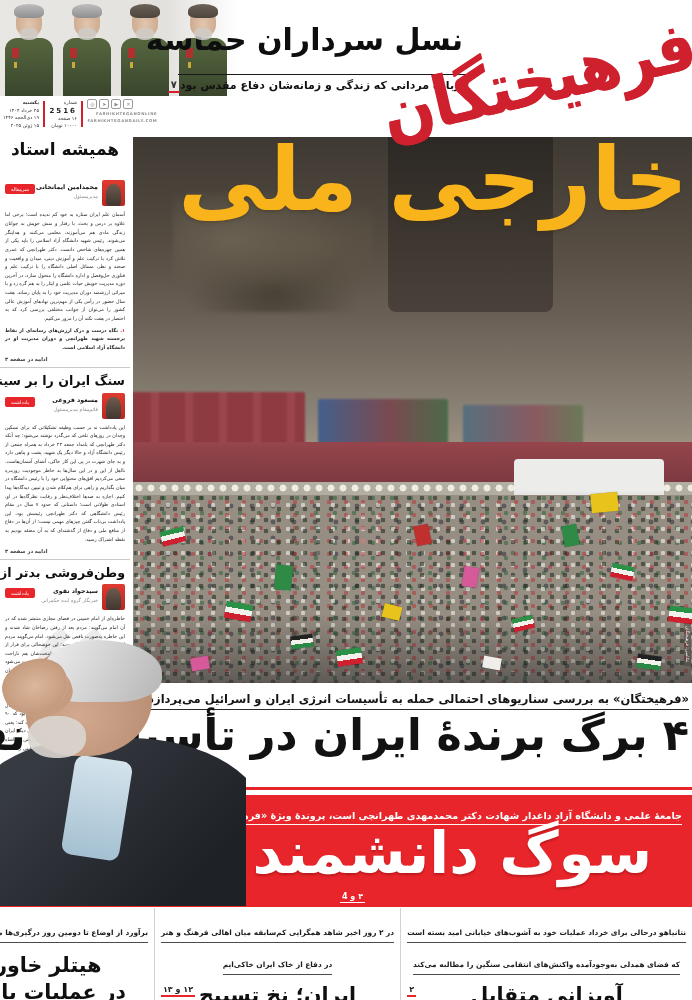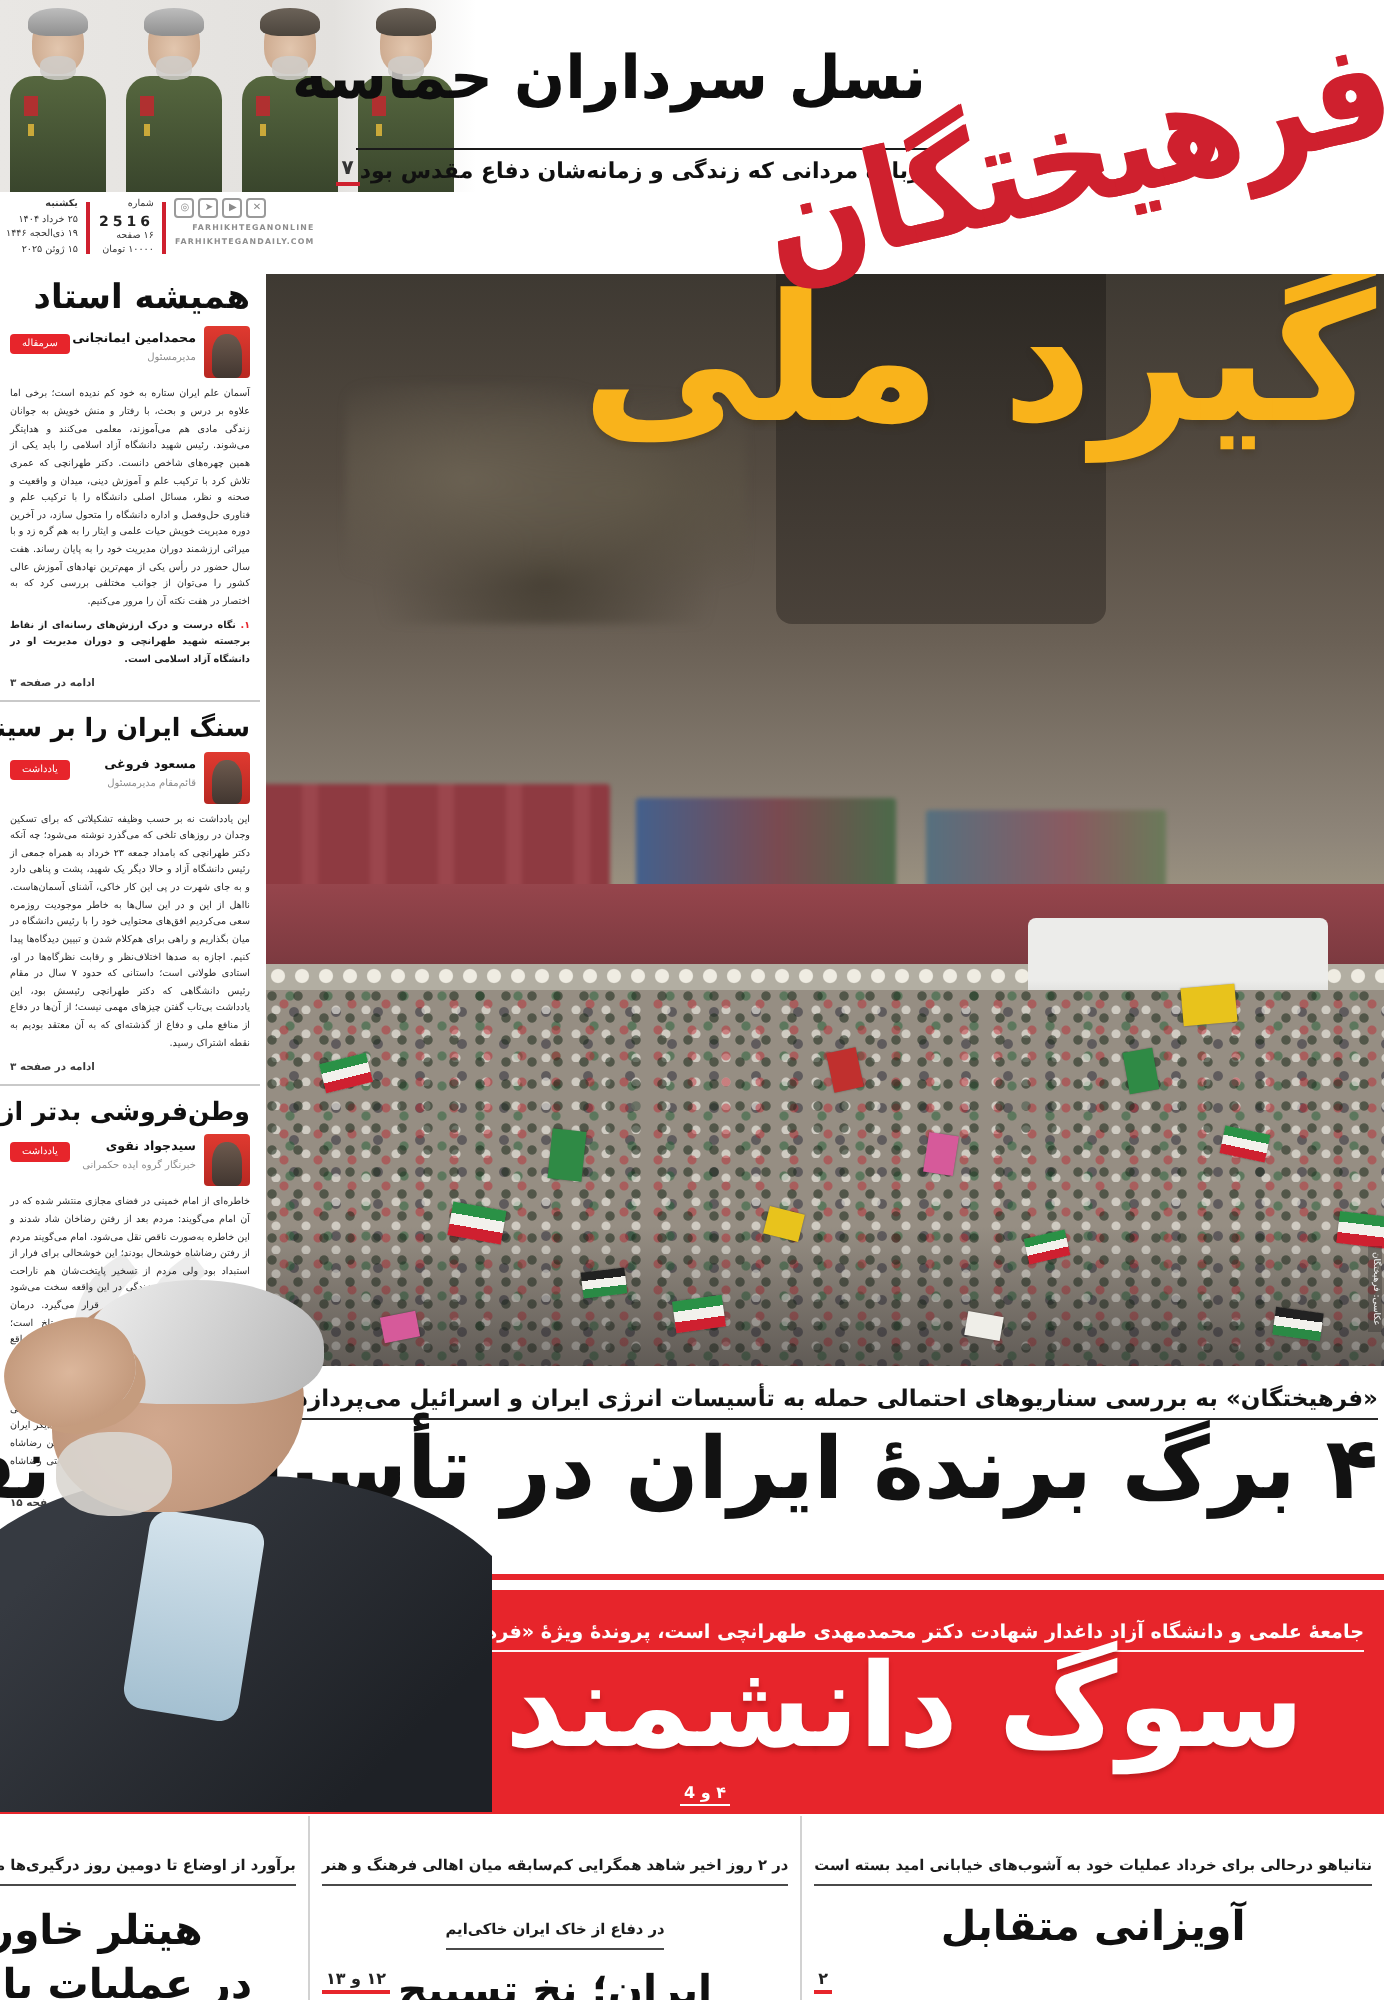--- a/index.html
+++ b/index.html
@@ -224,21 +224,21 @@
         <span class="ic">✕</span>
       </div>
       <div class="ib-url">FARHIKHTEGANONLINE</div>
       <div class="ib-url">FARHIKHTEGANDAILY.COM</div>
     </div>
   </div>
 
   <aside class="sidebar">
 
     <article class="sb-art">
-      <h2 class="sb-title big" style="margin:0 0 4px;">همیشه استاد</h2>
+      <h2 class="sb-title big" style="margin:0 0 21px;text-align:center;">همیشه استاد</h2>
       <div class="sb-meta">
         <span class="sb-photo"></span>
         <span class="sb-author">محمدامین ایمانجانی</span>
         <span class="sb-role">مدیرمسئول</span>
         <span class="sb-tag">سرمقاله</span>
       </div>
       <p class="sb-body" style="margin:0;">آسمان علم ایران ستاره به خود کم ندیده است؛ برخی اما علاوه بر درس و بحث، با رفتار و منش خویش به جوانان زندگی مادی هم می‌آموزند، معلمی می‌کنند و هدایتگر می‌شوند. رئیس شهید دانشگاه آزاد اسلامی را باید یکی از همین چهره‌های شاخص دانست. دکتر طهرانچی که عمری تلاش کرد با ترکیب علم و آموزش دینی، میدان و واقعیت و صحنه و نظر، مسائل اصلی دانشگاه را با ترکیب علم و فناوری حل‌وفصل و اداره دانشگاه را متحول سازد، در آخرین دوره مدیریت خویش حیات علمی و ایثار را به هم گره زد و با میراثی ارزشمند دوران مدیریت خود را به پایان رساند. هفت سال حضور در رأس یکی از مهم‌ترین نهادهای آموزش عالی کشور را می‌توان از جوانب مختلفی بررسی کرد که به اختصار در هفت نکته آن را مرور می‌کنیم.</p>
       <p class="sb-note" style="margin:3px 0 0;">
         <span class="n">۱.</span>
         <span>نگاه درست و درک ارزش‌های رسانه‌ای از نقاط برجسته شهید طهرانچی و دوران مدیریت او در دانشگاه آزاد اسلامی است.</span>
@@ -296,21 +296,21 @@
     <div class="flag f-yellow" style="left:458px;top:356px;width:27px;height:19px;transform:rotate(-5deg);"></div>
     <div class="flag f-yellow" style="left:250px;top:468px;width:18px;height:14px;transform:rotate(14deg);"></div>
     <div class="flag f-pink" style="left:330px;top:430px;width:15px;height:20px;transform:rotate(9deg);"></div>
     <div class="flag f-pink" style="left:58px;top:520px;width:18px;height:13px;transform:rotate(-11deg);"></div>
     <div class="flag f-pal" style="left:504px;top:518px;width:24px;height:14px;transform:rotate(8deg);"></div>
     <div class="flag f-pal" style="left:158px;top:498px;width:22px;height:13px;transform:rotate(-7deg);"></div>
     <div class="flag f-red" style="left:282px;top:388px;width:15px;height:20px;transform:rotate(-12deg);"></div>
     <div class="flag f-white" style="left:350px;top:520px;width:18px;height:12px;transform:rotate(10deg);"></div>
 
 
-    <div class="ph-headline">گیرد ملی</div>
+    <div class="ph-headline">خارجی ملی</div>
 
     <div class="ph-credit">عکاسی: فرهیختگان</div>
 
   </section>
 
   <section class="story-oil">
     <div class="so-kickwrap">
       <span class="so-kicker">«فرهیختگان» به بررسی سناریوهای احتمالی حمله به تأسیسات انرژی ایران و اسرائیل می‌پردازد</span>
     </div>
     <h2 class="so-headline" style="margin:0;">۴ برگ برندهٔ ایران در تأسیسات نفتی</h2>
@@ -332,20 +332,21 @@
     <div class="p-shirt"></div>
     <div class="p-head"></div>
     <div class="p-hands"></div>
   </div>
 
   <section class="bottom">
 
     <div class="bt-col">
       <div class="bt-kicker">
         <span>نتانیاهو درحالی برای خرداد عملیات خود به آشوب‌های خیابانی امید بسته است</span><br>
+        <span>که فضای همدلی به‌وجودآمده واکنش‌های انتقامی سنگین را مطالبه می‌کند</span>
       </div>
       <h3 class="bt-headline" style="margin:4px 0 0;">
         <span>آویزانی متقابل</span><br>
         
       </h3>
       <span class="bt-page">۲</span>
     </div>
 
     <div class="bt-col">
       <div class="bt-kicker">

